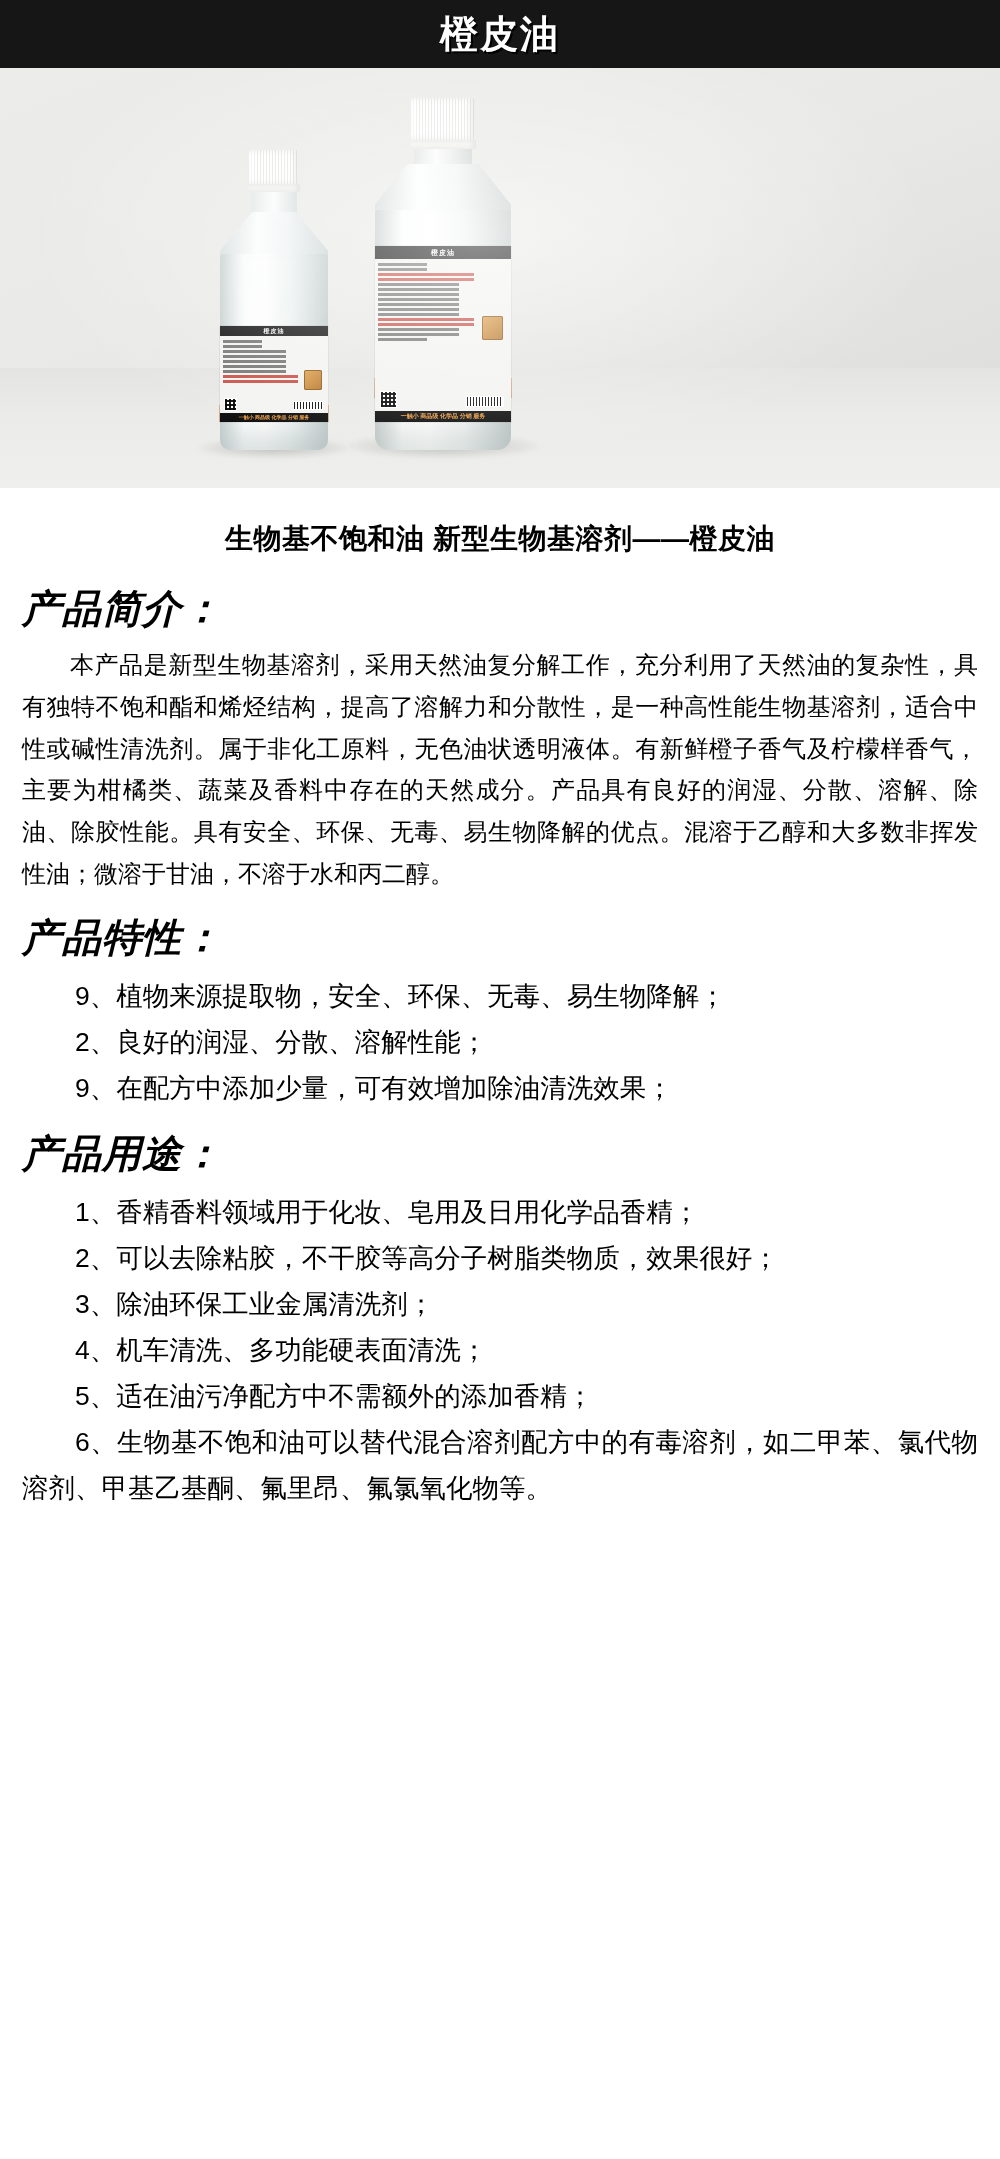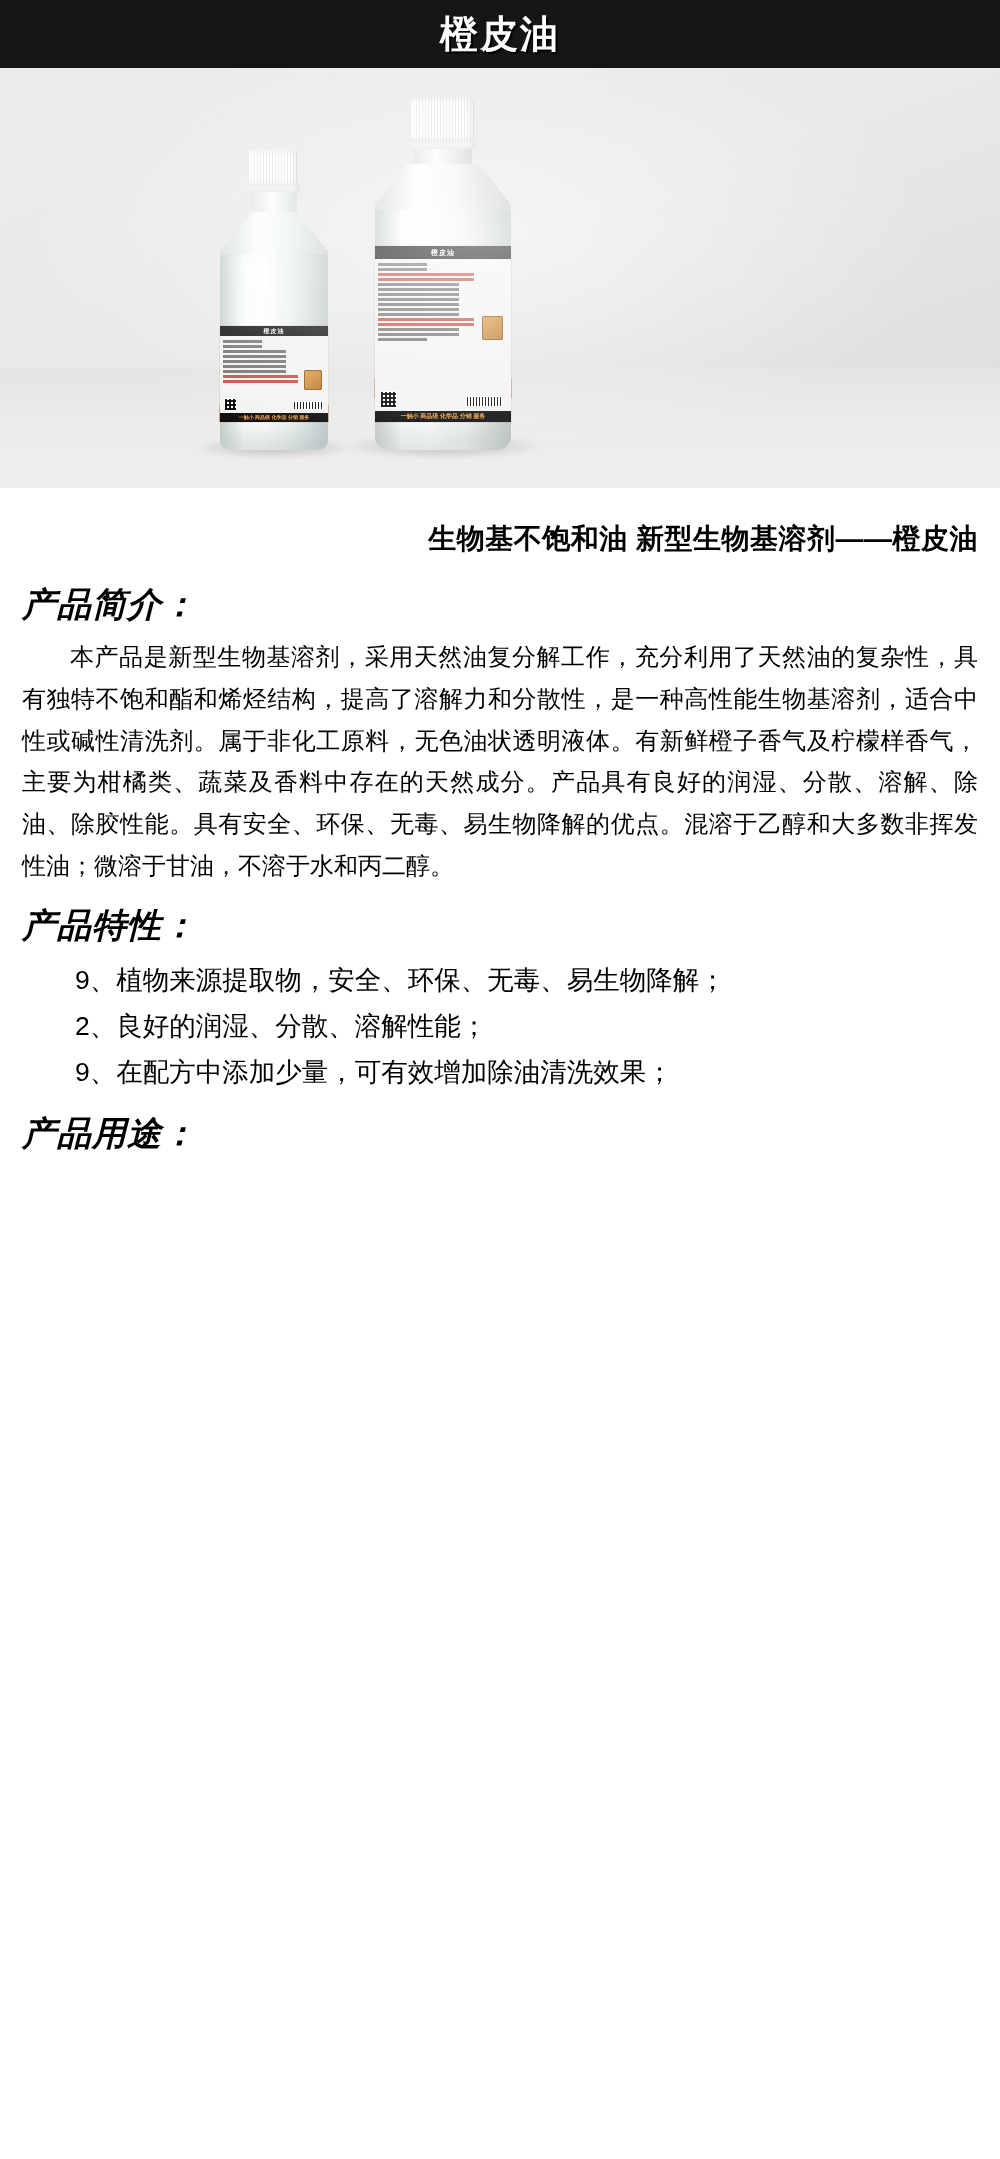--- a/index.html
+++ b/index.html
@@ -183,29 +183,29 @@
   #label-large { top:148px; width:136px; height:176px; }
   #label-large .label-head { font-size:7px; line-height:13px; height:13px; }
   #label-large .label-foot { font-size:6px; line-height:11px; height:11px; position:absolute; bottom:0; left:0; right:0; }
   #label-large .qr { left:5px; bottom:14px; width:17px; height:17px; }
   #label-large .barcode { right:7px; bottom:15px; width:38px; height:11px; }
   #label-large .seal { right:8px; top:70px; width:21px; height:24px; }
 
   
   .article { padding:0 22px 26px 22px; }
   .doc-title {
-    text-align:right;
+    text-align:center;
     font-size:28px;
     font-weight:bold;
     line-height:1.5;
     padding:30px 0 6px 0;
     letter-spacing:.5px;
   }
   h2.section {
-    font-size:34px;
+    font-size:39px;
     font-weight:bold;
     font-style:italic;
     letter-spacing:1px;
     margin:16px 0 8px 0;
     font-family:"DejaVu Sans","Liberation Sans",sans-serif;
   }
   p.para {
     font-size:24px;
     line-height:1.74;
     text-align:justify;
@@ -309,15 +309,23 @@
     <p class="para">本产品是新型生物基溶剂，采用天然油复分解工作，充分利用了天然油的复杂性，具有独特不饱和酯和烯烃结构，提高了溶解力和分散性，是一种高性能生物基溶剂，适合中性或碱性清洗剂。属于非化工原料，无色油状透明液体。有新鲜橙子香气及柠檬样香气，主要为柑橘类、蔬菜及香料中存在的天然成分。产品具有良好的润湿、分散、溶解、除油、除胶性能。具有安全、环保、无毒、易生物降解的优点。混溶于乙醇和大多数非挥发性油；微溶于甘油，不溶于水和丙二醇。</p>
 
     <h2 class="section">产品特性：</h2>
     <ul class="list">
       <li>9、植物来源提取物，安全、环保、无毒、易生物降解；</li>
       <li>2、良好的润湿、分散、溶解性能；</li>
       <li>9、在配方中添加少量，可有效增加除油清洗效果；</li>
     </ul>
 
     <h2 class="section">产品用途：</h2>
+    <ul class="list">
+      <li>1、香精香料领域用于化妆、皂用及日用化学品香精；</li>
+      <li>2、可以去除粘胶，不干胶等高分子树脂类物质，效果很好；</li>
+      <li>3、除油环保工业金属清洗剂；</li>
+      <li>4、机车清洗、多功能硬表面清洗；</li>
+      <li>5、适在油污净配方中不需额外的添加香精；</li>
+      <li>6、生物基不饱和油可以替代混合溶剂配方中的有毒溶剂，如二甲苯、氯代物溶剂、甲基乙基酮、氟里昂、氟氯氧化物等。</li>
+    </ul>
 
   </div>
 </div>
 
 </body></html>

